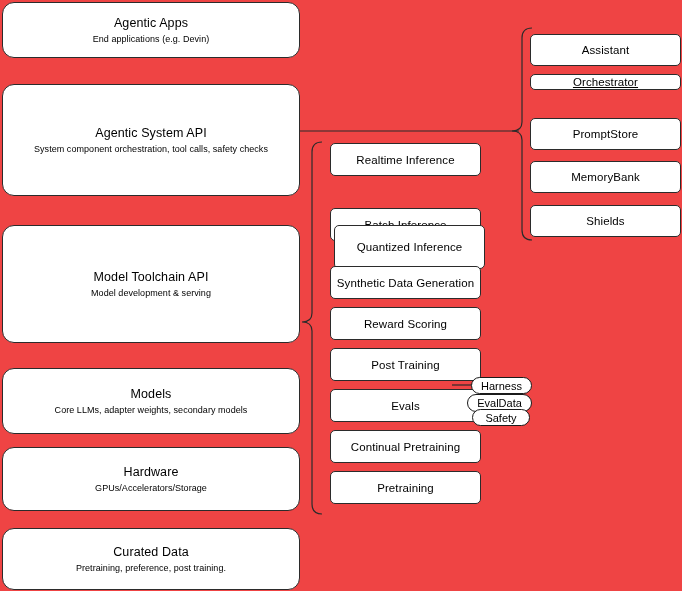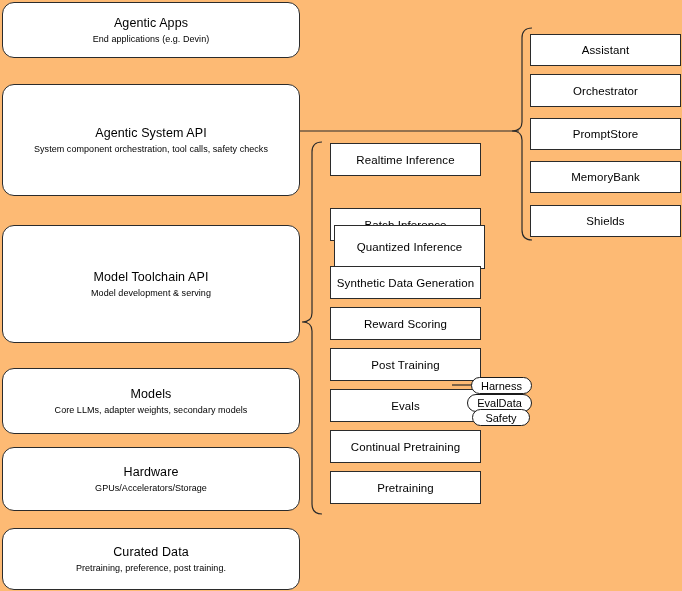--- a/index.html
+++ b/index.html
@@ -9,21 +9,21 @@
     background: #ffffff;
   }
   body {
     font-family: "Liberation Sans", "DejaVu Sans", sans-serif;
     color: #000000;
   }
   #canvas {
     position: relative;
     width: 682px;
     height: 591px;
-    background: #fdba74;
+    background: #ef4444;
     overflow: hidden;
   }
   .layer-box {
     position: absolute;
     box-sizing: border-box;
     border: 1.2px solid #2b2b2b;
     border-radius: 12px;
     background: #ffffff;
     display: flex;
     flex-direction: column;
@@ -41,21 +41,21 @@
     font-size: 9px;
     line-height: 13px;
     color: #000000;
     margin-top: 2px;
     letter-spacing: 0.05px;
   }
   .capability-box {
     position: absolute;
     box-sizing: border-box;
     border: 1.2px solid #2b2b2b;
-    border-radius: 0;
+    border-radius: 5px;
     background: #ffffff;
     display: flex;
     align-items: center;
     justify-content: center;
     text-align: center;
     font-size: 11.5px;
     color: #000000;
     letter-spacing: 0.1px;
   }
   .pill {
@@ -148,21 +148,21 @@
   <div class="capability-box" style="left:330px; top:471px; width:151px; height:33px;">Pretraining</div>
 
   <div class="pill" style="left:471px; top:377px; width:61px; height:17px;">Harness</div>
 
   <div class="pill" style="left:467px; top:394px; width:65px; height:18px;">EvalData</div>
 
   <div class="pill" style="left:472px; top:409px; width:58px; height:17px;">Safety</div>
 
   <div class="capability-box" style="left:530px; top:34px; width:151px; height:32px;">Assistant</div>
 
-  <div class="capability-box" style="left:530px; top:74px; width:151px; height:33px;">Orchestrator</div>
+  <div class="capability-box" style="left:530px; top:74px; width:151px; height:16px;text-decoration:underline;">Orchestrator</div>
 
   <div class="capability-box" style="left:530px; top:118px; width:151px; height:32px;">PromptStore</div>
 
   <div class="capability-box" style="left:530px; top:161px; width:151px; height:32px;">MemoryBank</div>
 
   <div class="capability-box" style="left:530px; top:205px; width:151px; height:32px;">Shields</div>
 
 </div>
 
 </body></html>

